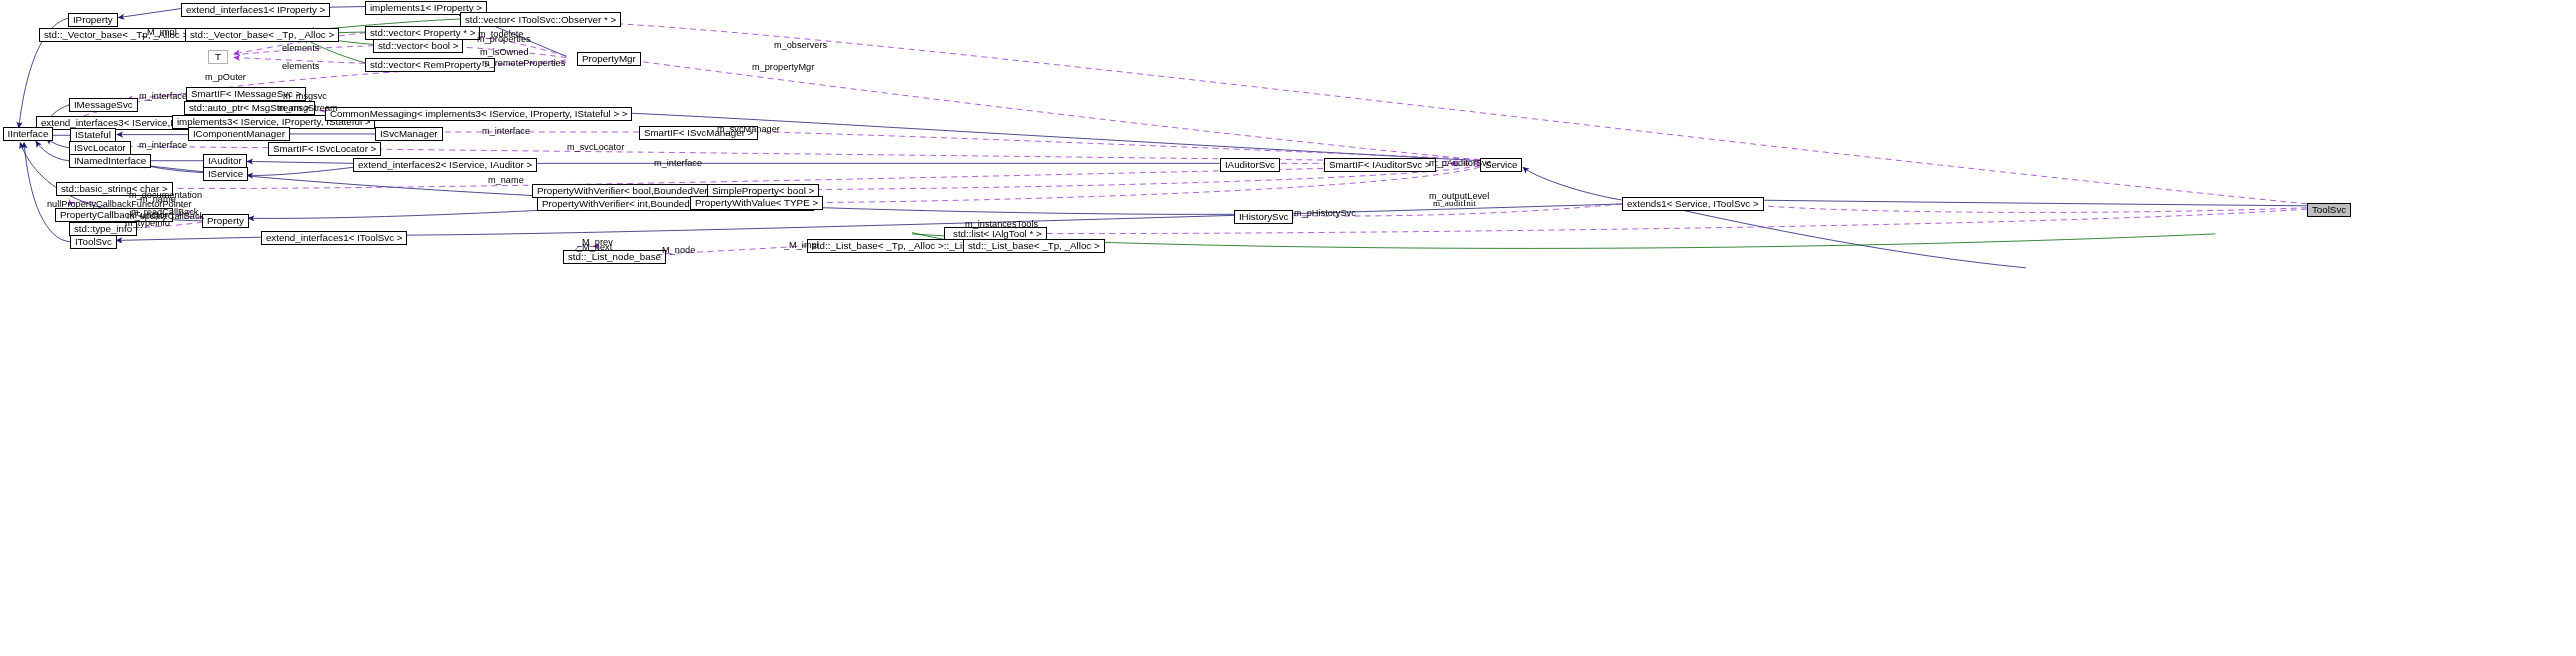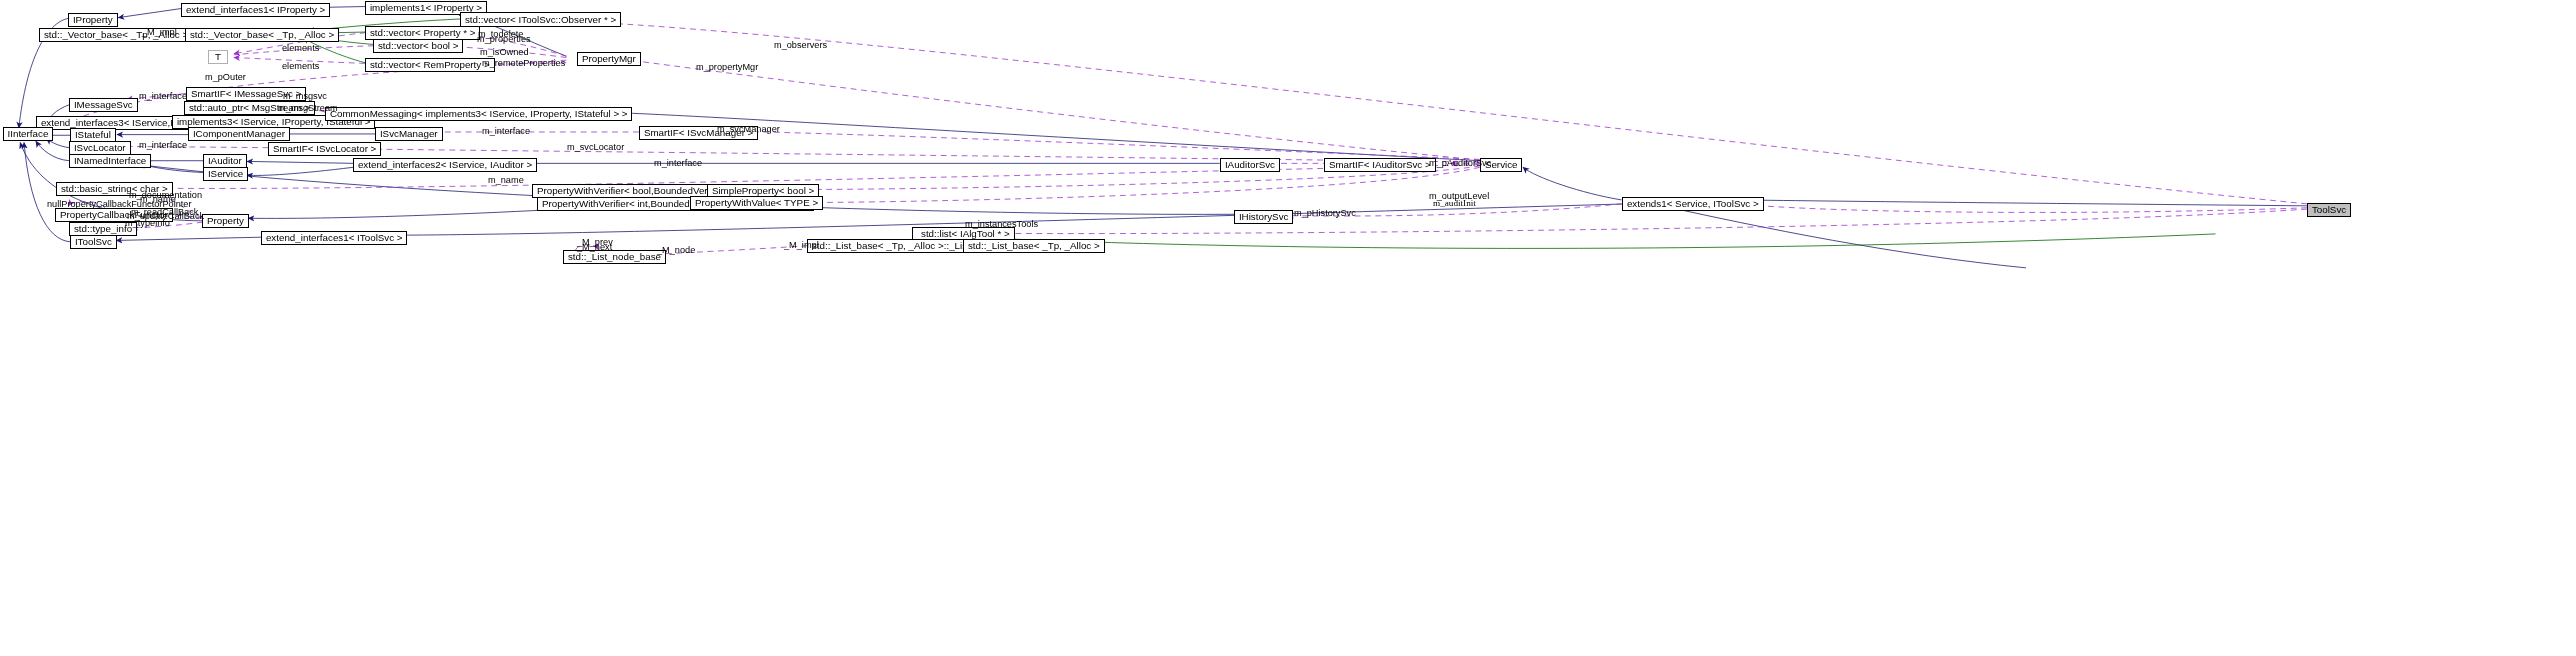--- a/index.html
+++ b/index.html
@@ -254,35 +254,35 @@
       <div class="node" style="left: 202px; top: 214px; min-width: 41px; height: 14.4px;">Property</div>
       <div class="node" style="left: 537px; top: 197px; min-width: 193px; height: 14.4px;">PropertyWithVerifier&lt; int,BoundedVerifier&lt; int &gt; &gt;</div>
       <div class="node" style="left: 710px; top: 197px; min-width: 78px; height: 14.4px;">SimpleProperty&lt; int &gt;</div>
       <div class="node" style="left: 690px; top: 196px; min-width: 100px; height: 14.4px;">PropertyWithValue&lt; TYPE &gt;</div>
       <div class="node" style="left: 1234px; top: 210px; min-width: 48px; height: 14.4px;">IHistorySvc</div>
       <div class="node" style="left: 1622px; top: 197px; min-width: 116px; height: 14.4px;">extends1&lt; Service, IToolSvc &gt;</div>
       <div class="node highlight" style="left: 2307px; top: 203px; min-width: 39px; height: 14.4px;">ToolSvc</div>
       <div class="node" style="left: 69px; top: 222px; min-width: 58px; height: 14.4px;">std::type_info</div>
       <div class="node" style="left: 70px; top: 235px; min-width: 41px; height: 14.4px;">IToolSvc</div>
       <div class="node" style="left: 261px; top: 231px; min-width: 113px; height: 14.4px;">extend_interfaces1&lt; IToolSvc &gt;</div>
-      <div class="node" style="left: 912px; top: 227px; min-width: 75px; height: 14.4px; padding-left: 8px;">std::list&lt; IAlgTool * &gt;</div>
+      <div class="node" style="left: 944px; top: 227px; min-width: 75px; height: 14.4px; padding-left: 8px;">std::list&lt; IAlgTool * &gt;</div>
       <div class="node" style="left: 563px; top: 250px; min-width: 76px; height: 14.4px;">std::_List_node_base</div>
       <div class="node" style="left: 807px; top: 239px; min-width: 131px; height: 14.4px;">std::_List_base&lt; _Tp, _Alloc &gt;::_List_impl</div>
       <div class="node" style="left: 963px; top: 239px; min-width: 109px; height: 14.4px;">std::_List_base&lt; _Tp, _Alloc &gt;</div>
     </div>
   <div id="label-layer">
       <div class="edge-label" style="left: 142px; top: 27.5px;">_M_impl</div>
       <div class="edge-label" style="left: 478px; top: 30px;">m_todelete</div>
       <div class="edge-label" style="left: 477px; top: 35px;">m_properties</div>
       <div class="edge-label" style="left: 282px; top: 44px;">elements</div>
       <div class="edge-label" style="left: 480px; top: 48px;">m_isOwned</div>
       <div class="edge-label" style="left: 774px; top: 41px;">m_observers</div>
       <div class="edge-label" style="left: 282px; top: 62px;">elements</div>
       <div class="edge-label" style="left: 467px; top: 59px; padding-left: 15px;">m_remoteProperties</div>
-      <div class="edge-label" style="left: 696px; top: 63px; text-align: center;">m_propertyMgr</div>
+      <div class="edge-label" style="left: 752px; top: 63px; text-align: center;">m_propertyMgr</div>
       <div class="edge-label" style="left: 205px; top: 73px;">m_pOuter</div>
       <div class="edge-label" style="left: 139px; top: 92px;">m_interface</div>
       <div class="edge-label" style="left: 283px; top: 92px;">m_msgsvc</div>
       <div class="edge-label" style="left: 278px; top: 104px;">m_msgStream</div>
       <div class="edge-label" style="left: 482px; top: 127px;">m_interface</div>
       <div class="edge-label" style="left: 717px; top: 125px;">m_svcManager</div>
       <div class="edge-label" style="left: 139px; top: 141px;">m_interface</div>
       <div class="edge-label" style="left: 567px; top: 143px;">m_svcLocator</div>
       <div class="edge-label" style="left: 654px; top: 159px;">m_interface</div>
       <div class="edge-label" style="left: 1429px; top: 159px;">m_pAuditorSvc</div>

